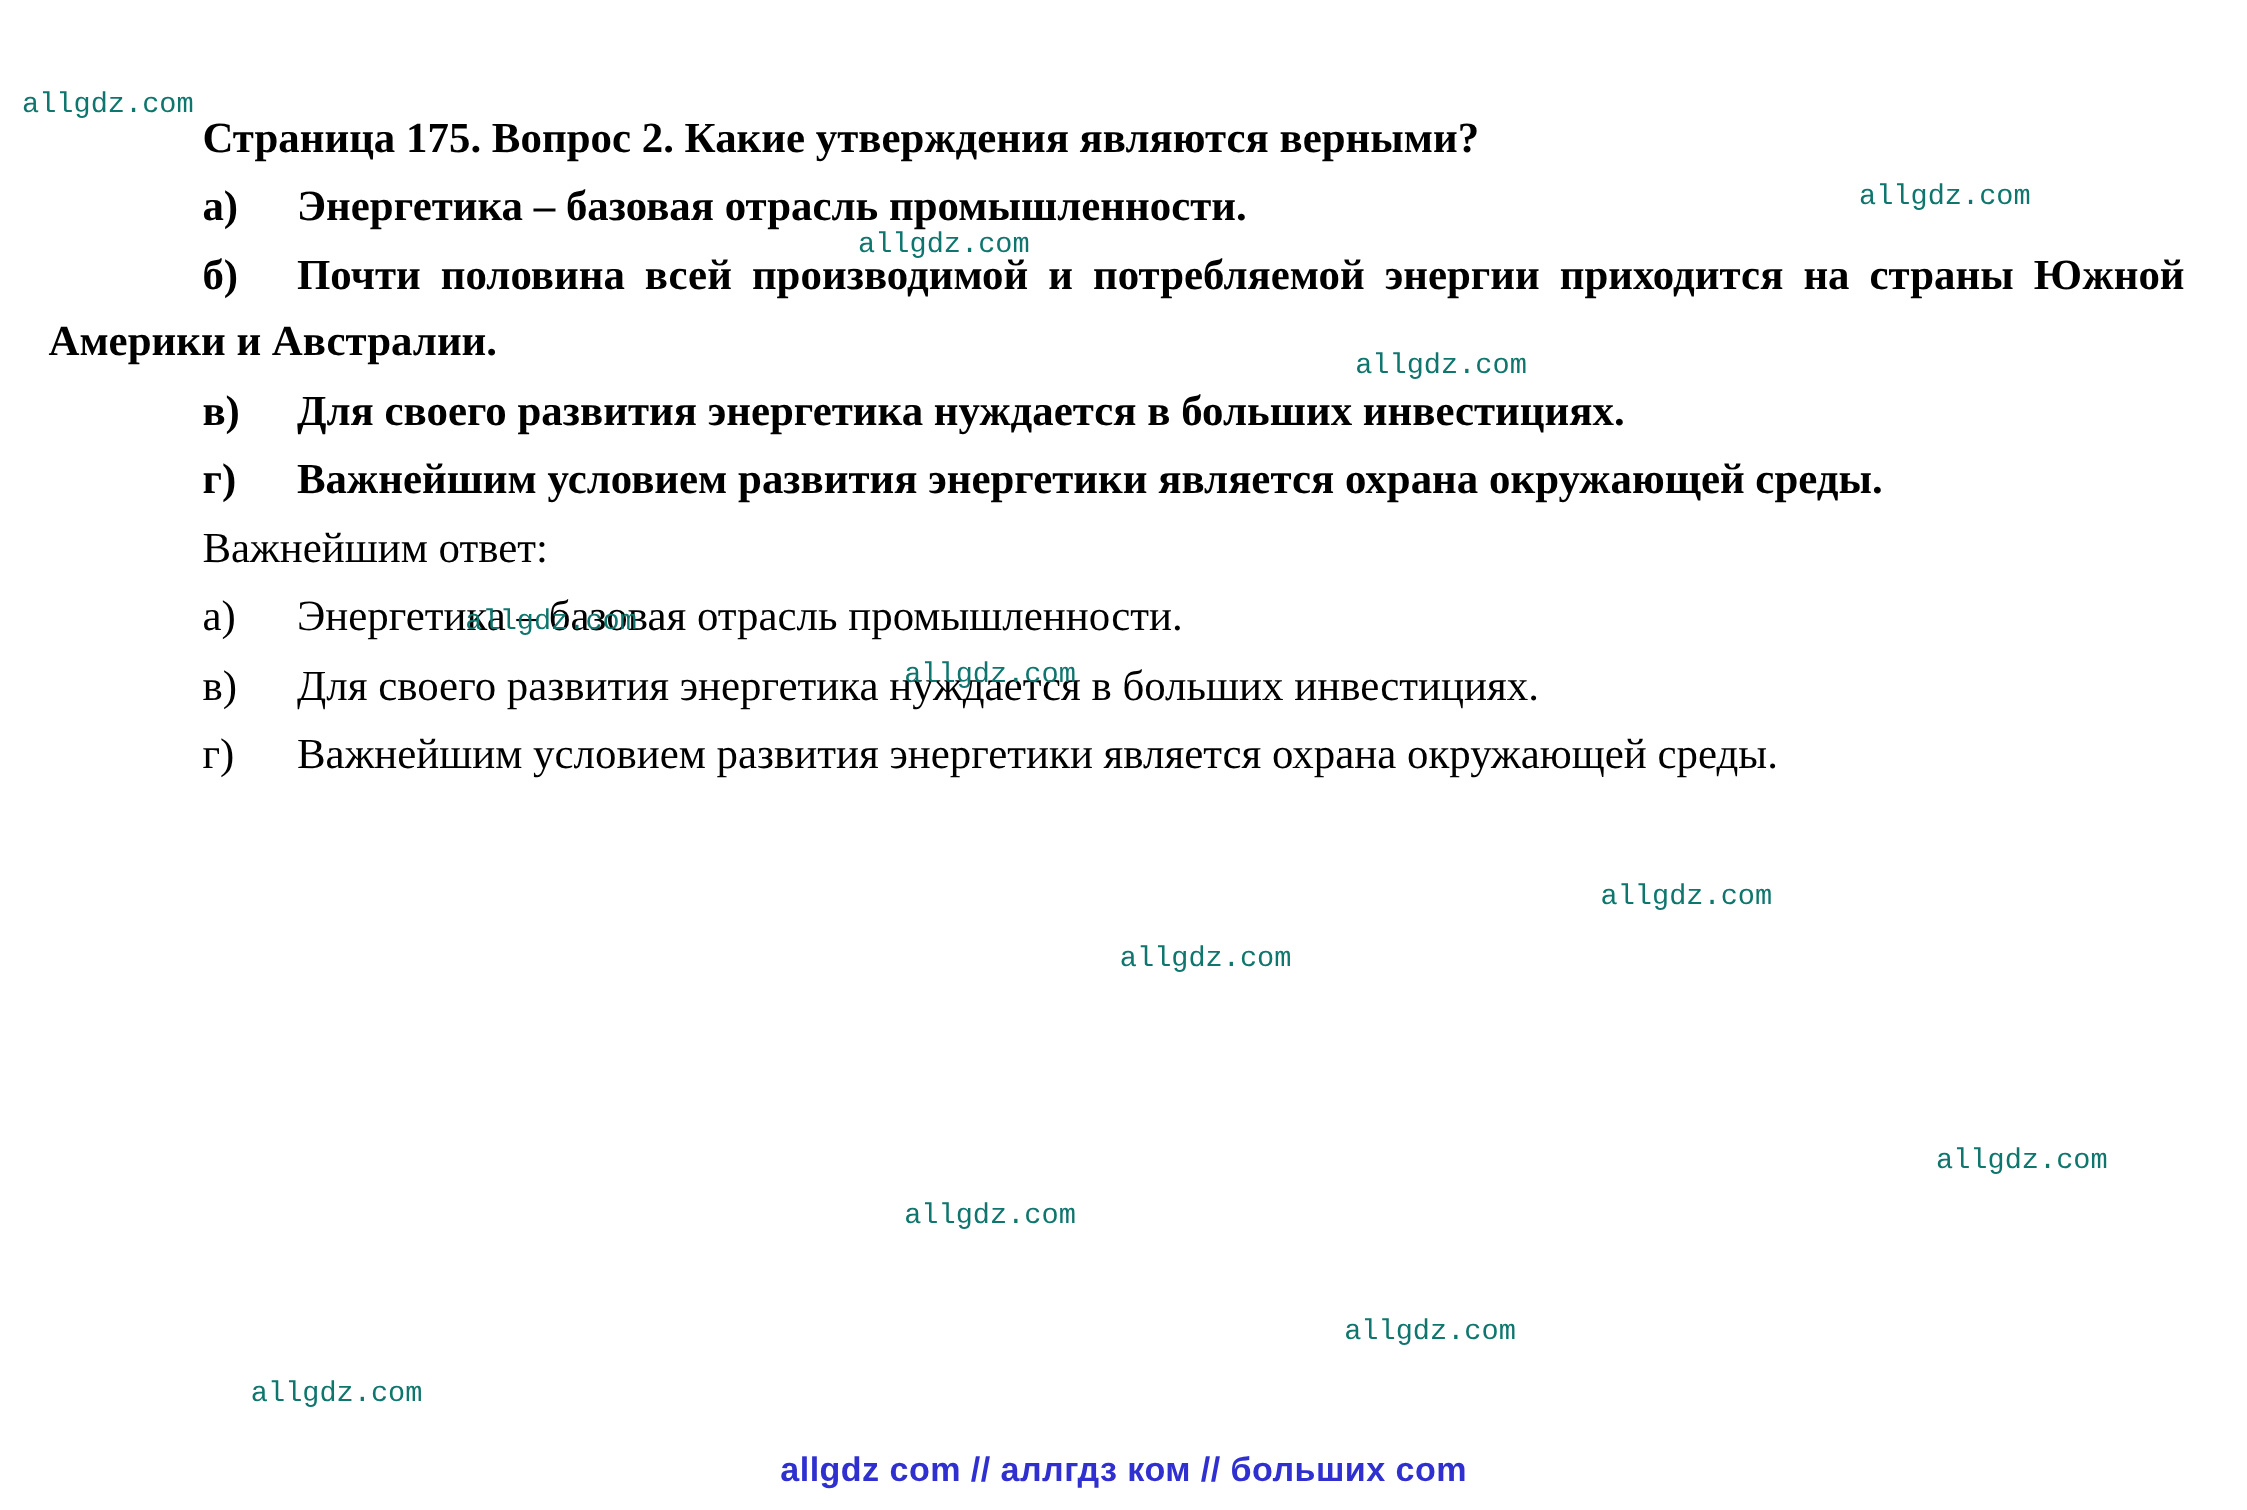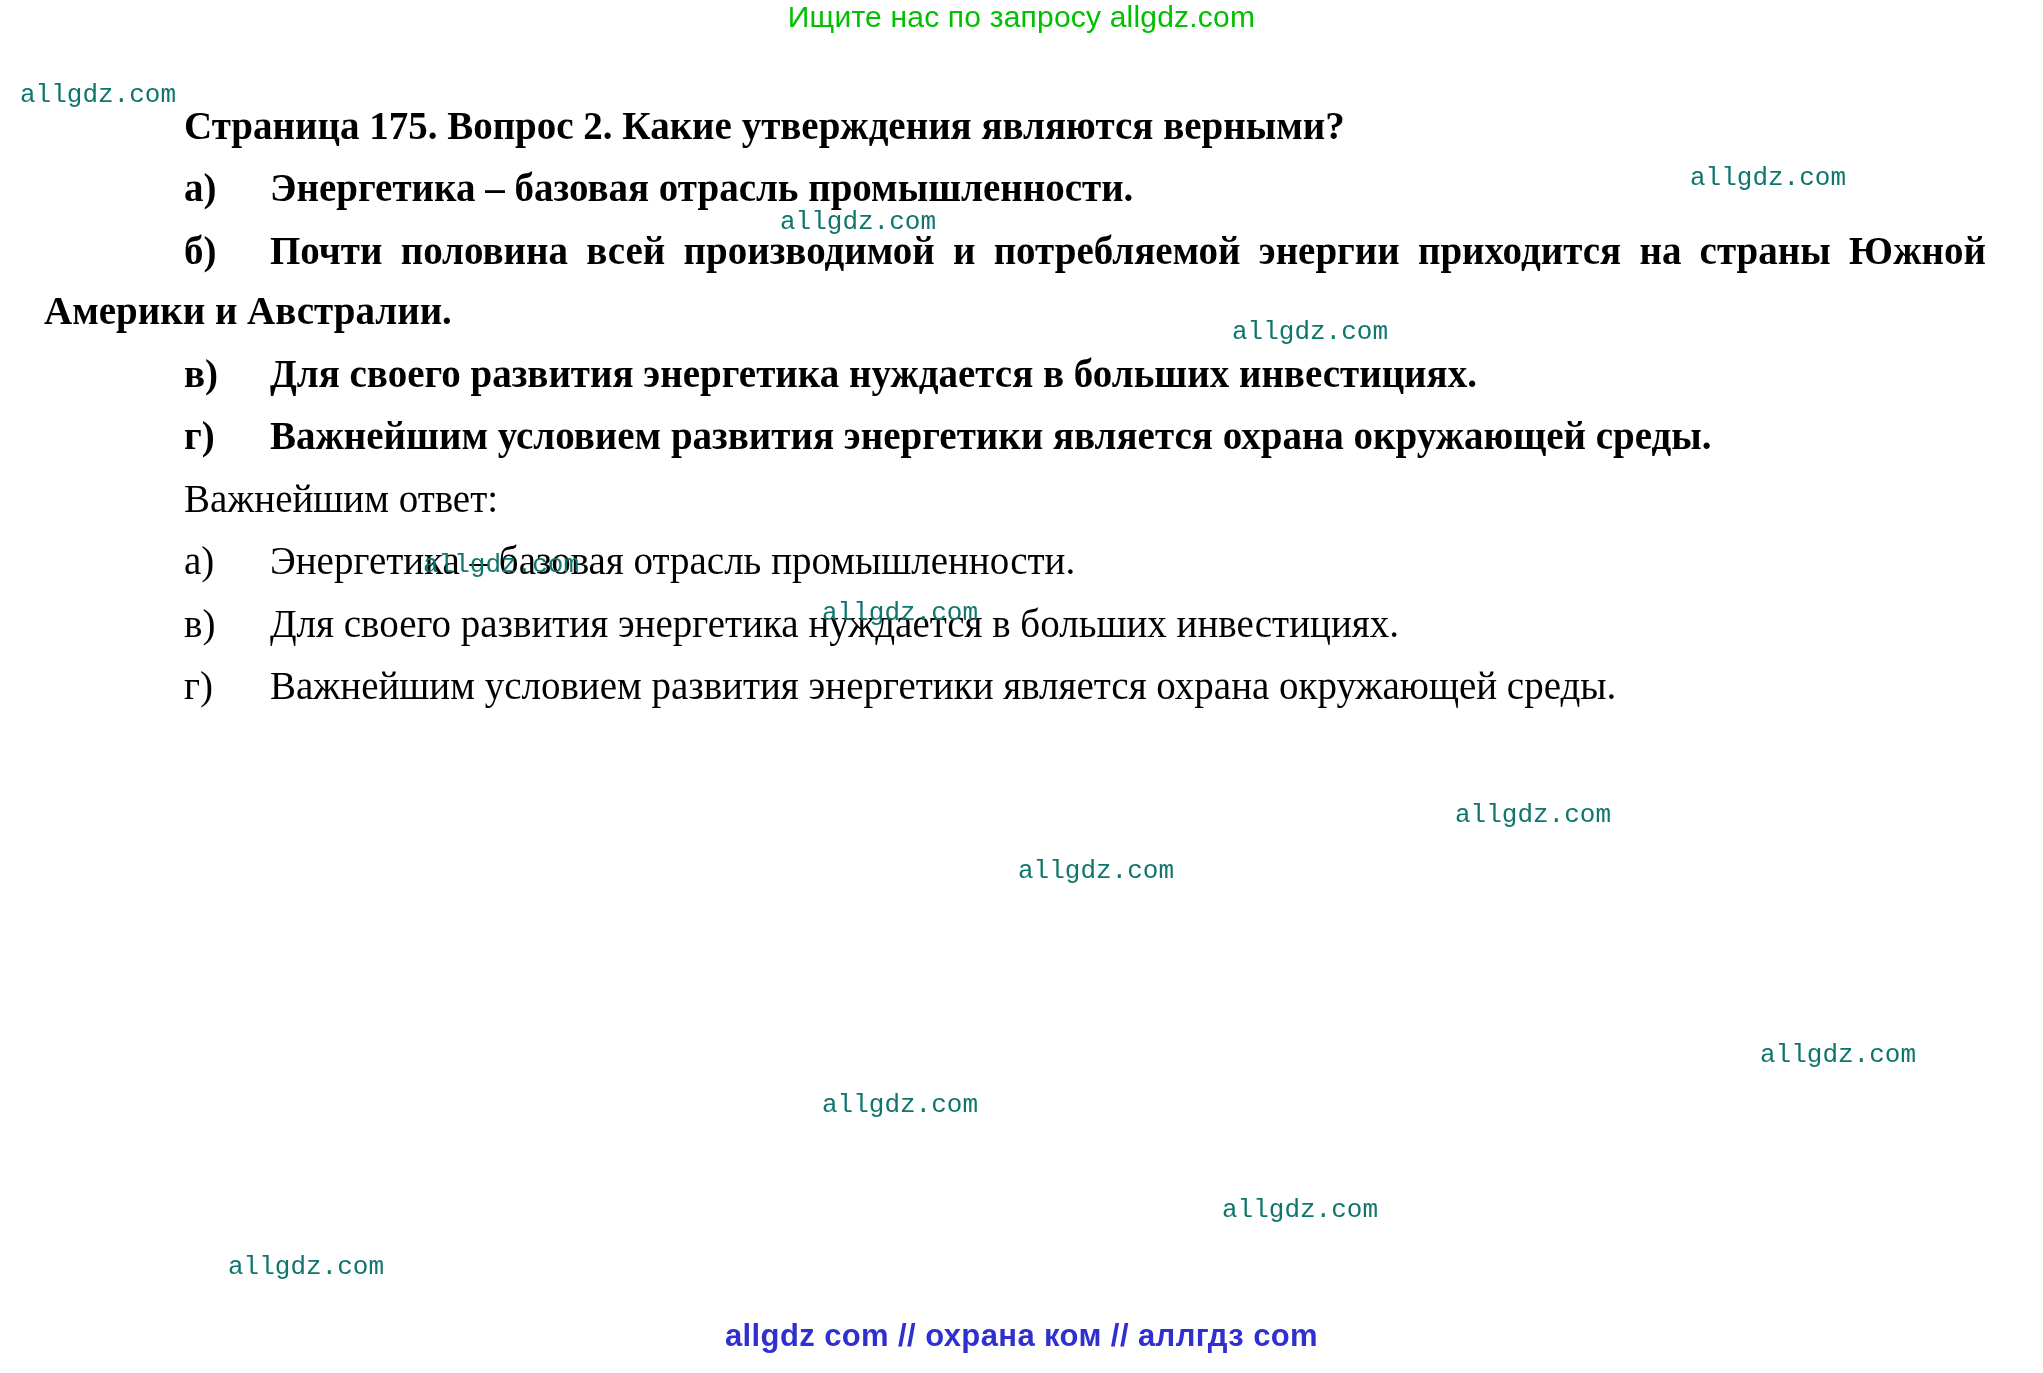--- a/index.html
+++ b/index.html
@@ -75,21 +75,20 @@
     color: #3030d0;
     font-weight: bold;
     letter-spacing: 0.4px;
   }
 </style>
 </head>
 <body>
 
 <div class="page">
 
-  <div class="top-banner">Ищите нас по запросу allgdz.com</div>
 
   <div class="content">
 
     <p class="para bold">
       <span class="indent"></span><span>Страница 175. Вопрос 2.   Какие утверждения являются верными?</span>
     </p>
 
     <p class="para bold">
       <span class="indent"></span><span class="lbl">а)</span><span>Энергетика – базовая отрасль промышленности.</span>
     </p>
@@ -132,15 +131,15 @@
       <div class="wm" style="left: 423px; top: 550px;">allgdz.com</div>
       <div class="wm" style="left: 822px; top: 598px;">allgdz.com</div>
       <div class="wm" style="left: 1455px; top: 800px;">allgdz.com</div>
       <div class="wm" style="left: 1018px; top: 856px;">allgdz.com</div>
       <div class="wm" style="left: 1760px; top: 1040px;">allgdz.com</div>
       <div class="wm" style="left: 822px; top: 1090px;">allgdz.com</div>
       <div class="wm" style="left: 1222px; top: 1195px;">allgdz.com</div>
       <div class="wm" style="left: 228px; top: 1252px;">allgdz.com</div>
     </div>
 
-  <div class="footer">allgdz com  //  охрана ком  //  аллгдз com</div>
+  <div class="footer">allgdz com  //  аллгдз ком  //  больших com</div>
 
 </div>
 
 </body></html>

